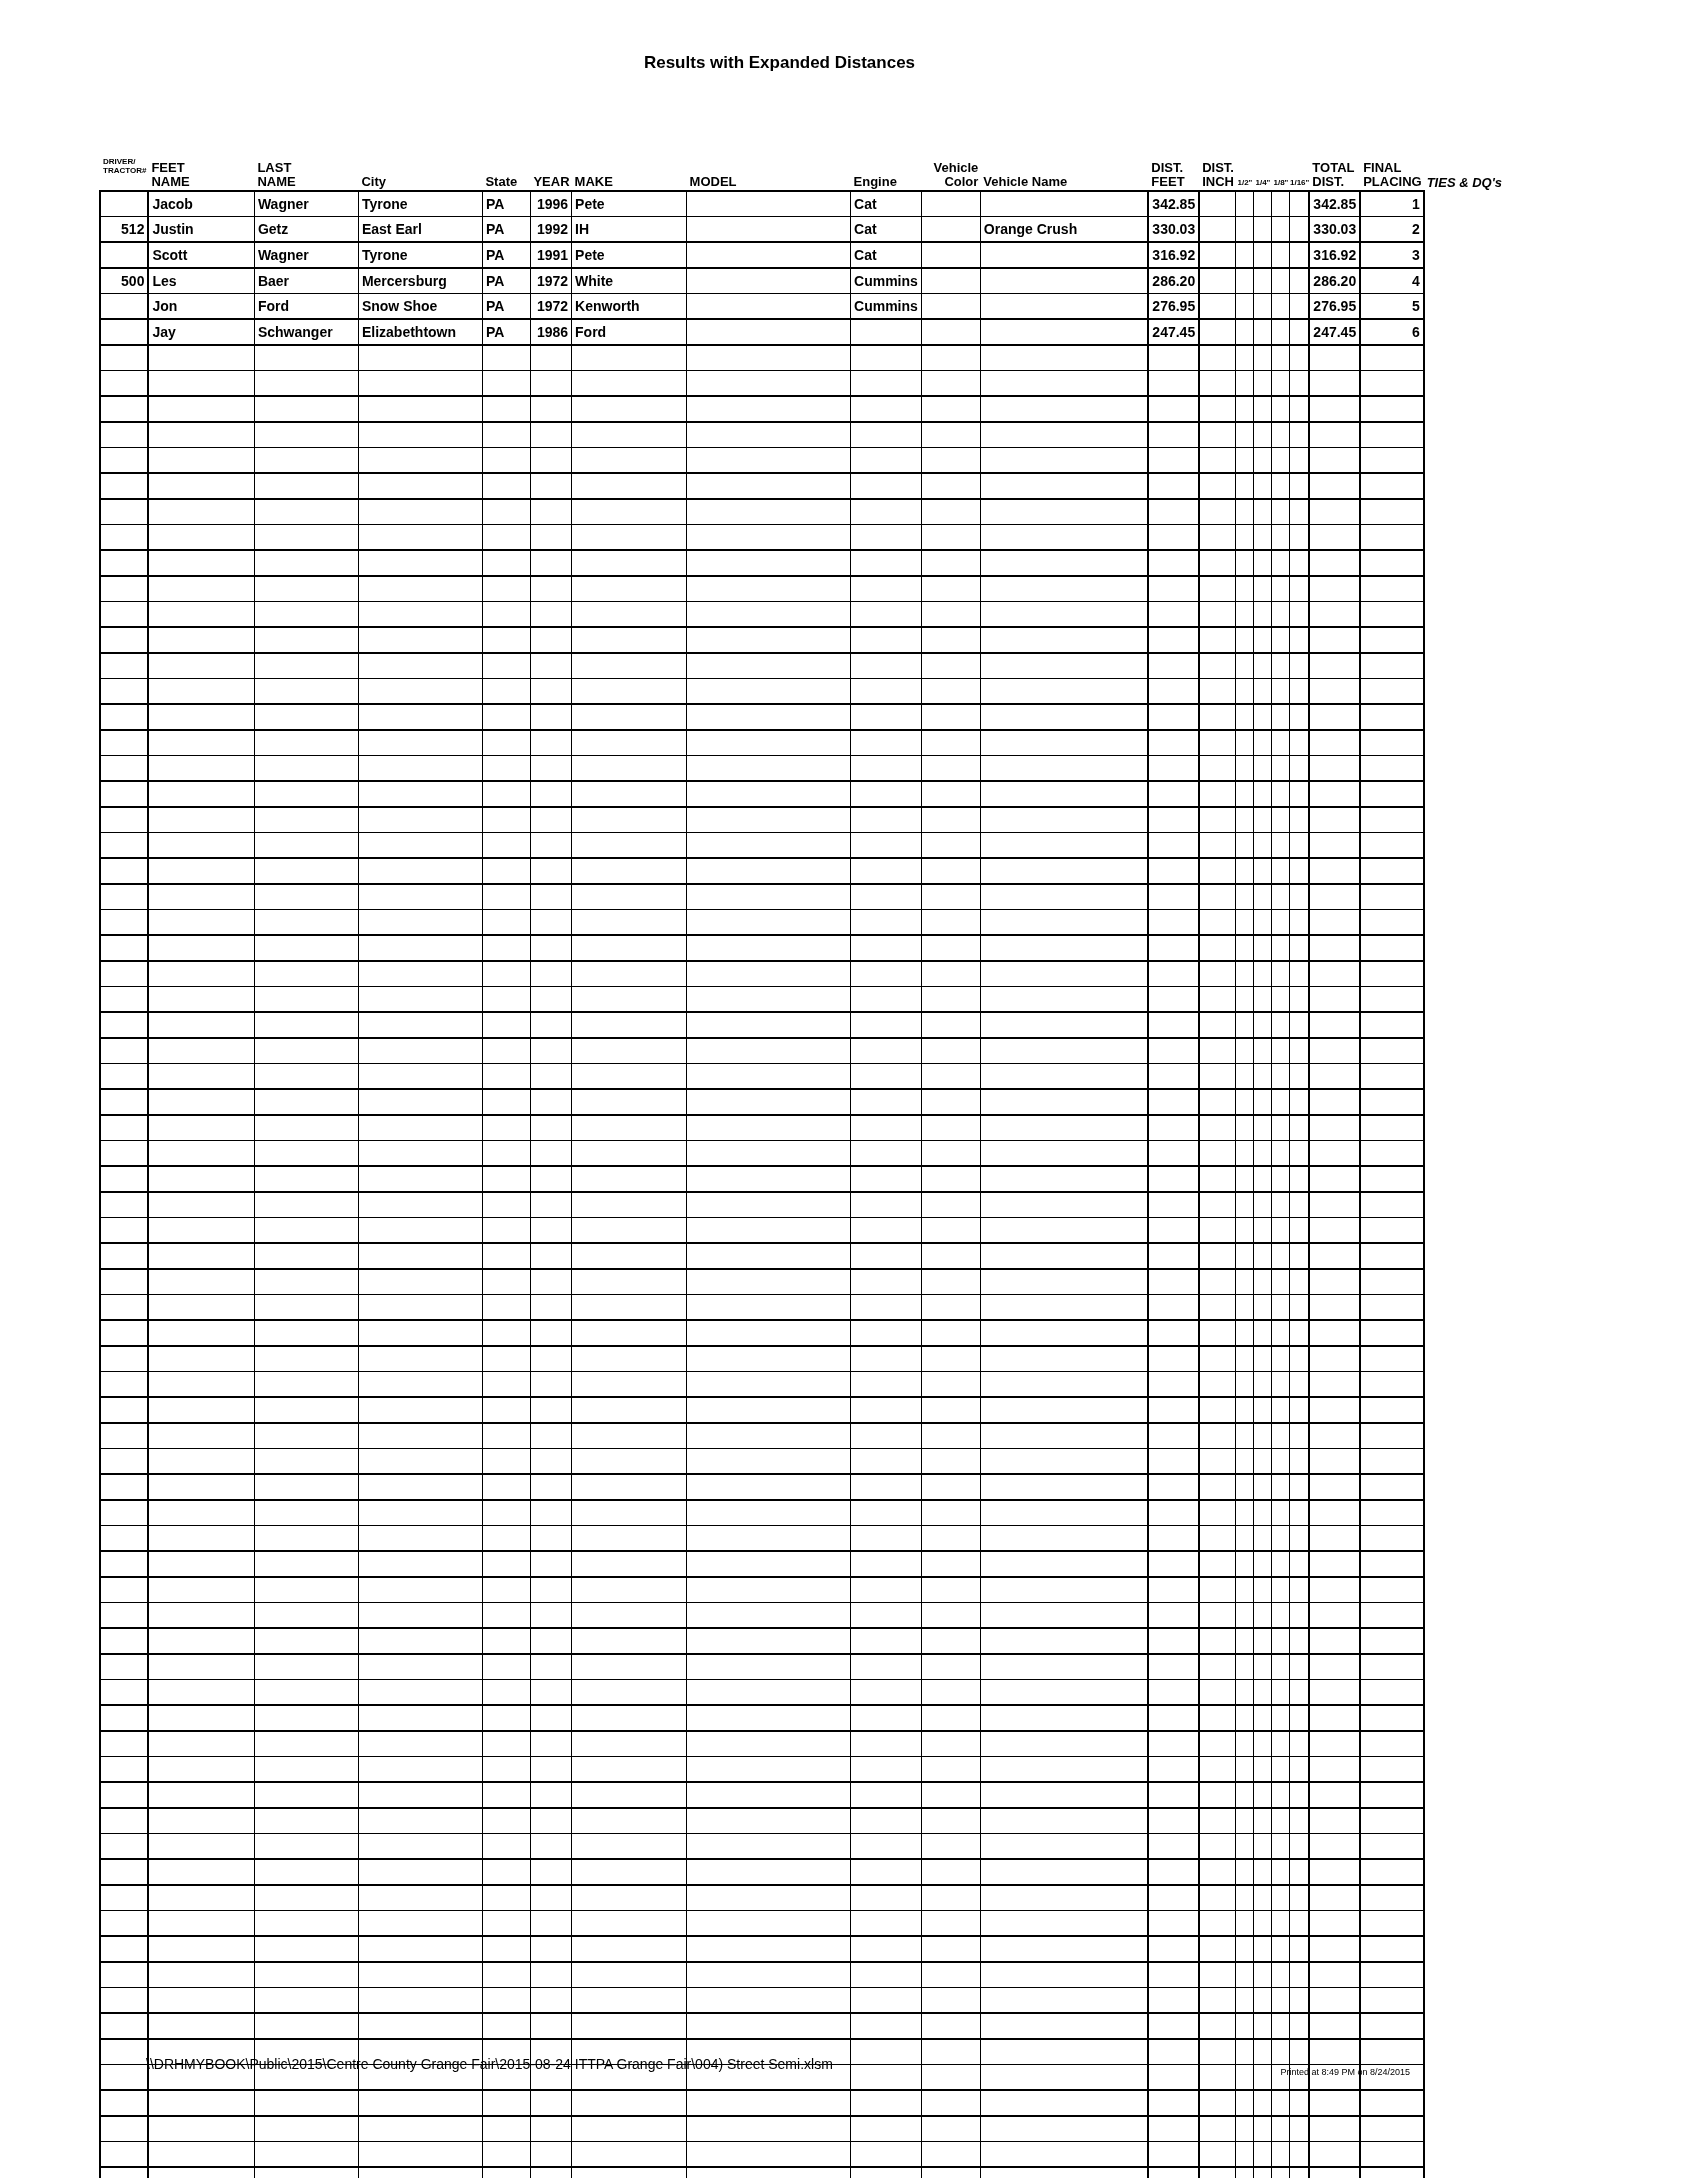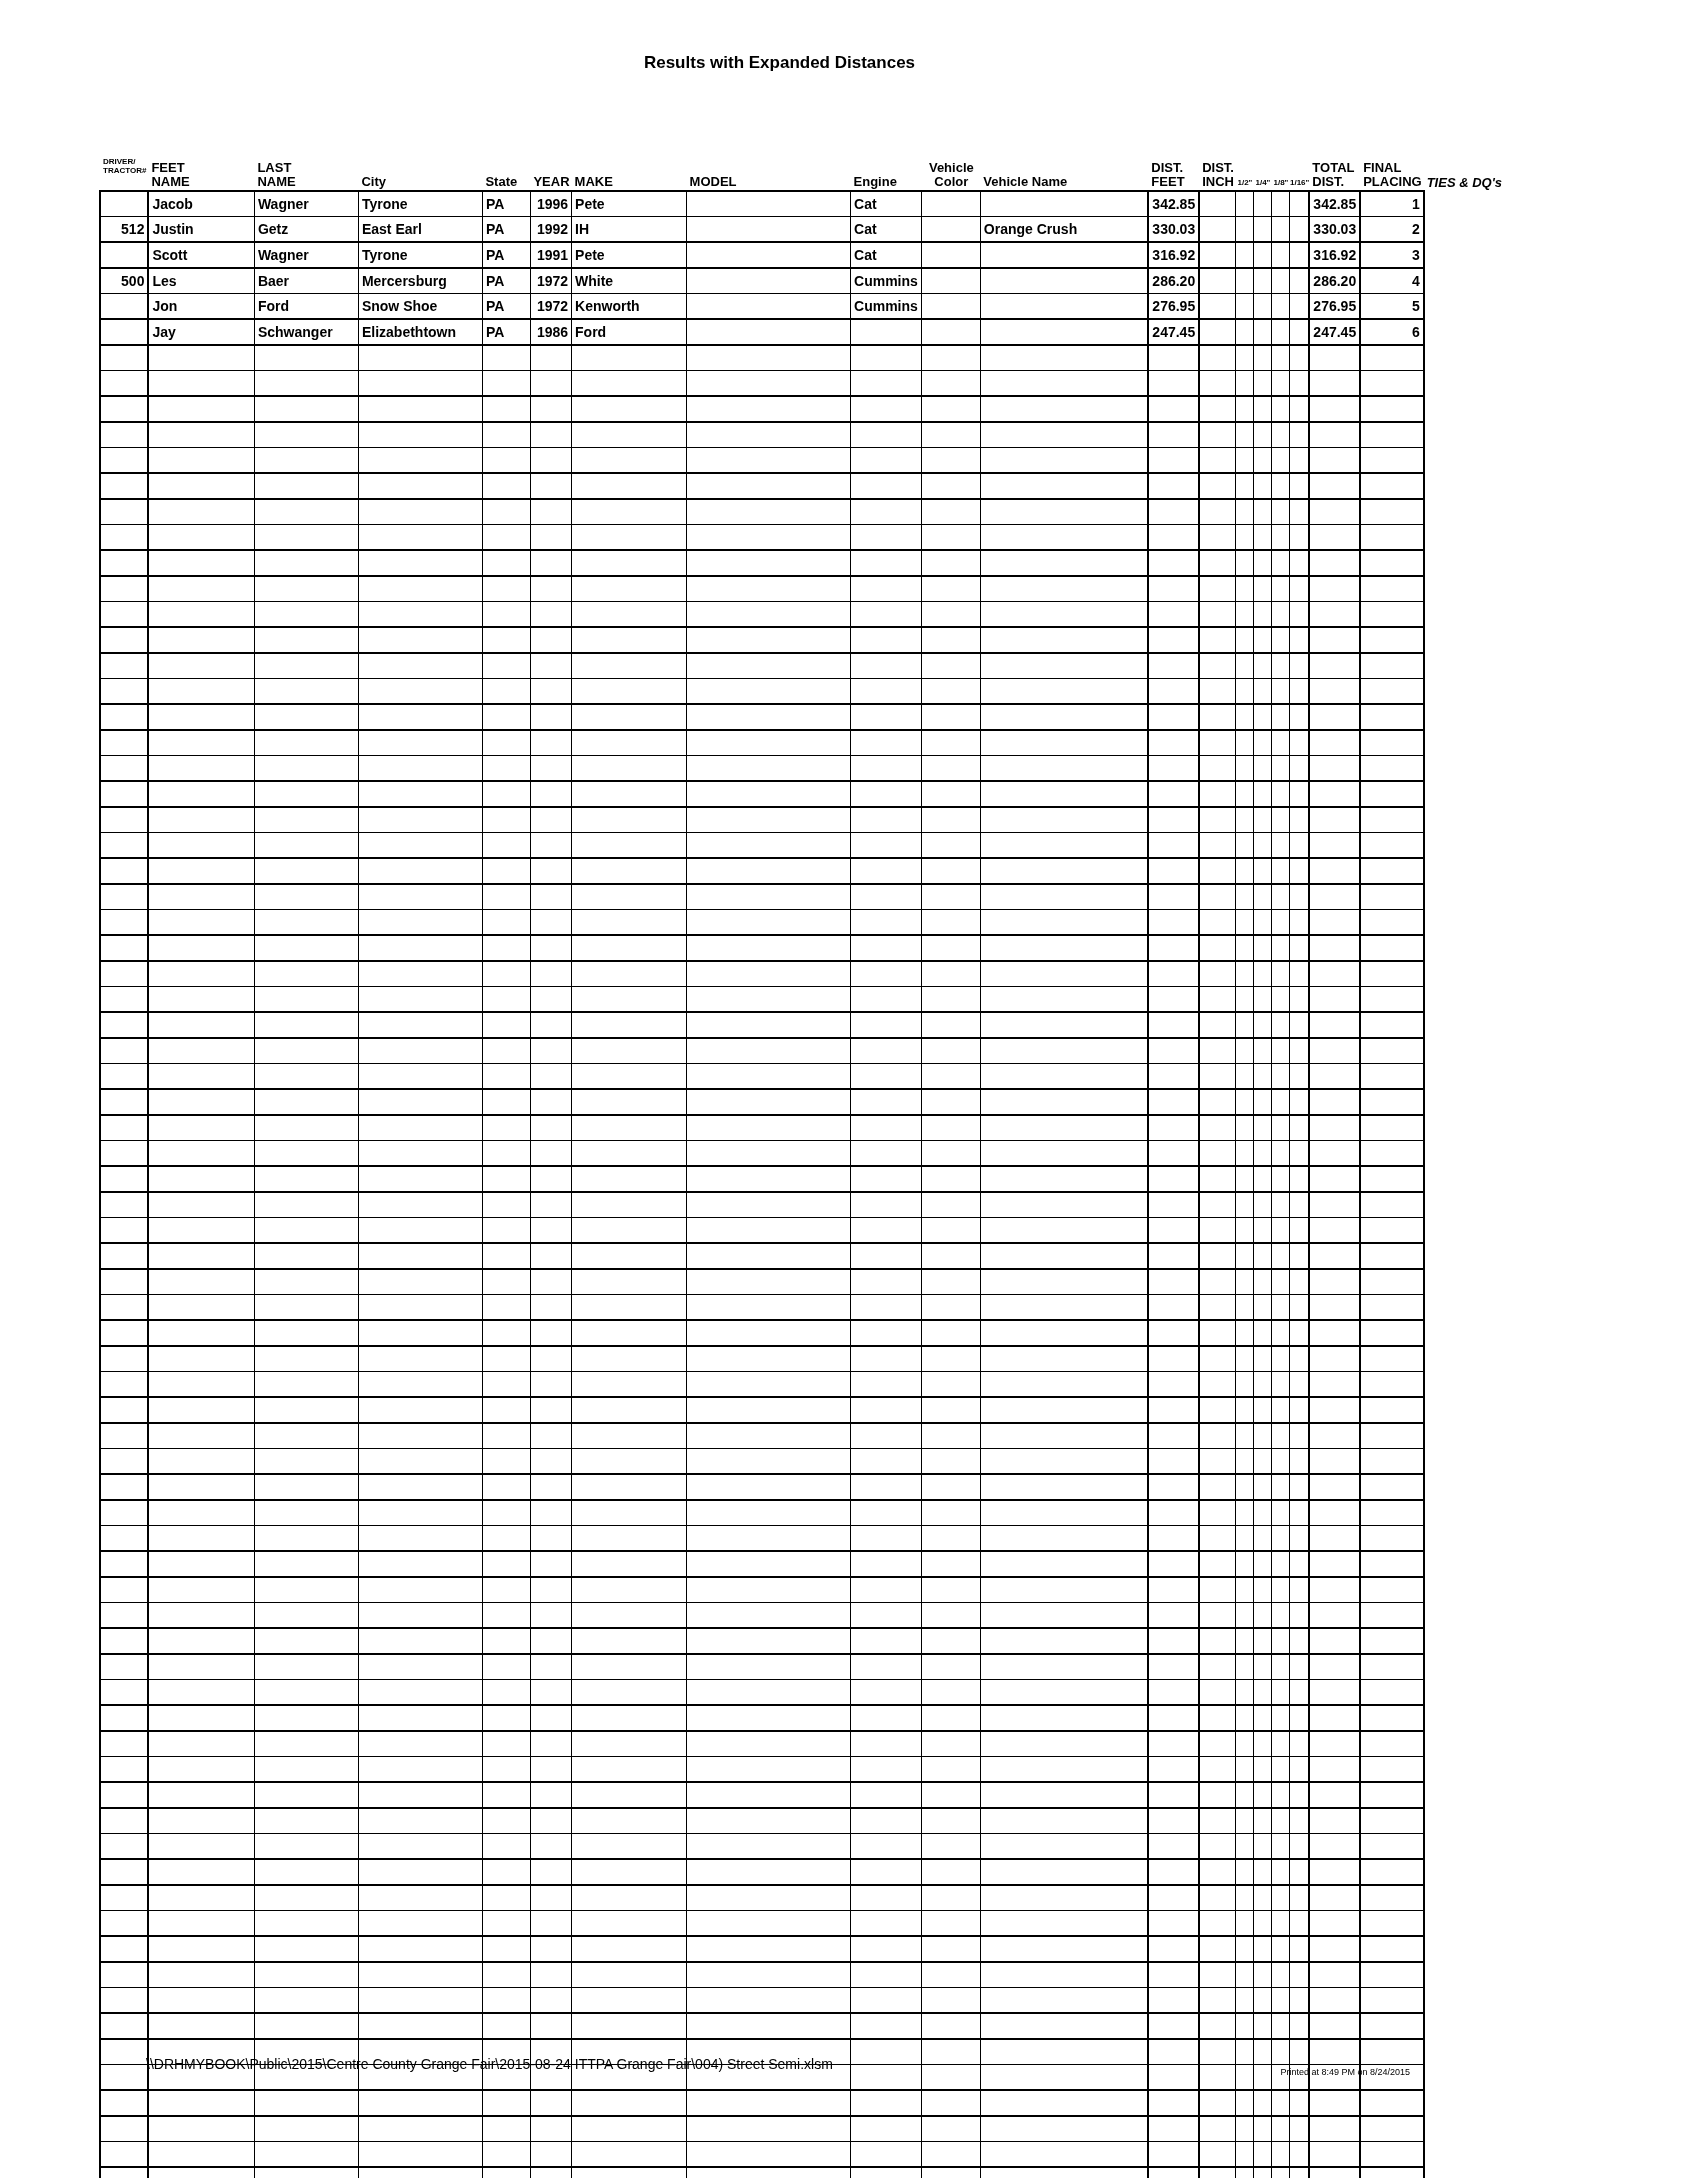--- a/index.html
+++ b/index.html
@@ -23,21 +23,21 @@
   .c-inch{width:36px}.c-f2{width:18px}.c-f4{width:18px}.c-f8{width:18px}.c-f16{width:18px}
   .c-total{width:48px}.c-placing{width:61px}.c-ties{width:109px}
   
   th{
     border:none;border-bottom:2px solid #000;
     font-size:13px;font-weight:bold;text-align:left;vertical-align:bottom;
     padding:0 2px 1px 3px;line-height:14px;height:38px;white-space:nowrap;
   }
   th.h-ties{border-bottom:none;font-style:italic;}
   th.h-tractor{font-size:8px;line-height:9px;padding-bottom:15px;}
-  th.h-color{text-align:center;margin-left:21px;}
+  th.h-color{text-align:right;margin-left:21px;}
   th.h-f2,th.h-f4,th.h-f8,th.h-f16{font-size:8px;text-align:center;padding:0 0 3px 0;line-height:9px;}
   
   td{
     height:24px;line-height:24px;font-size:14px;font-weight:bold;
     padding:0 3px;white-space:nowrap;overflow:visible;
     border-right:1px solid #000;background:transparent;
   }
   .b-tractor{border-left:2px solid #000;border-right:2px solid #000;}
   .b-vname,.b-feet,.b-f16,.b-total,.b-placing{border-right:2px solid #000;}
   td.b-ties{border:none;}

